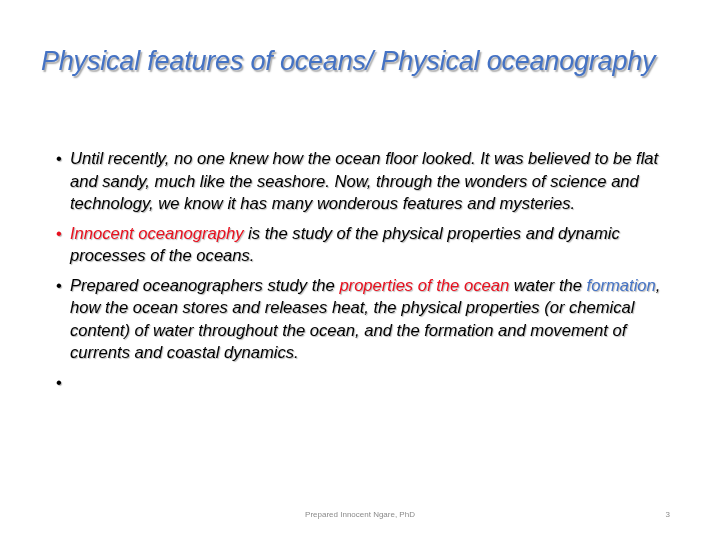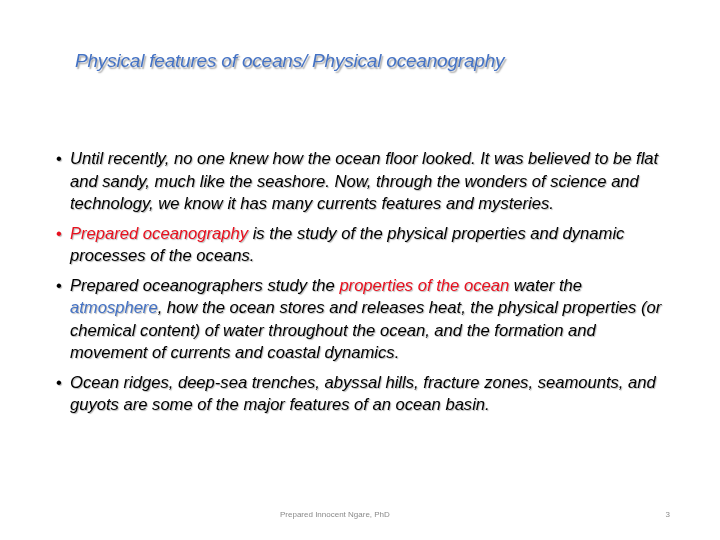--- a/index.html
+++ b/index.html
@@ -15,25 +15,25 @@
       font-family: "Liberation Sans", "DejaVu Sans", sans-serif;
     }
     .slide {
       position: absolute;
       left: 0; top: 0;
       width: 720px; height: 540px;
       background: #ffffff;
     }
     .title {
       position: absolute;
-      left: 75px;
+      left: 41px;
       top: 42px;
       width: 620px;
       margin: 0;
-      font-size: 19px;
+      font-size: 27px;
       line-height: 38px;
       font-style: italic;
       font-weight: normal;
       color: #4472c4;
       text-shadow: 1.5px 1.5px 1.5px rgba(0,0,0,0.35);
       letter-spacing: -0.2px;
     }
     .bullets {
       position: absolute;
       left: 56px;
@@ -59,21 +59,21 @@
       top: 0;
       font-style: normal;
     }
     .red { color: #e8101e; }
     .blue { color: #4472c4; }
     .footer-center {
       position: absolute;
       left: 280px;
       top: 510px;
       width: 160px;
-      text-align: left;
+      text-align: center;
       font-size: 8px;
       color: #8a8a8a;
     }
     .footer-page {
       position: absolute;
       left: 650px;
       top: 510px;
       width: 20px;
       text-align: right;
       font-size: 8px;
@@ -82,34 +82,33 @@
   </style>
 </head>
 <body>
 
 <div class="slide">
   <h1 class="title">Physical features of oceans/ Physical oceanography</h1>
 
   <ul class="bullets">
     <li class="bullet">
       <span class="bullet-dot">•</span>
-      <span>Until recently, no one knew how the ocean floor looked.  It was believed to be flat and sandy, much like the seashore.  Now, through the wonders of science and technology, we know it has many currents features and mysteries.</span>
+      <span>Until recently, no one knew how the ocean floor looked.  It was believed to be flat and sandy, much like the seashore.  Now, through the wonders of science and technology, we know it has many wonderous features and mysteries.</span>
     </li>
 
     <li class="bullet">
       <span class="bullet-dot red">•</span>
-      <span class="red">Prepared oceanography</span><span> is the study of the physical properties and dynamic processes of the oceans.</span>
+      <span class="red">Innocent oceanography</span><span> is the study of the physical properties and dynamic processes of the oceans.</span>
     </li>
 
     <li class="bullet">
       <span class="bullet-dot">•</span>
-      <span> Prepared oceanographers study the </span><span class="red">properties of the ocean</span><span> water the </span><span class="blue">atmosphere</span><span>, how the ocean stores and releases heat, the physical properties (or chemical content) of water throughout the ocean, and the formation and movement of currents and coastal dynamics.</span>
+      <span> Prepared oceanographers study the </span><span class="red">properties of the ocean</span><span> water the </span><span class="blue">formation</span><span>, how the ocean stores and releases heat, the physical properties (or chemical content) of water throughout the ocean, and the formation and movement of currents and coastal dynamics.</span>
     </li>
 
     <li class="bullet">
       <span class="bullet-dot">•</span>
-      <span>Ocean ridges, deep-sea trenches, abyssal hills, fracture zones, seamounts, and guyots are some of the major features of an ocean basin.</span>
     </li>
   </ul>
 
   <div class="footer-center">Prepared Innocent Ngare, PhD</div>
   <div class="footer-page">3</div>
 </div>
 
 </body></html>

